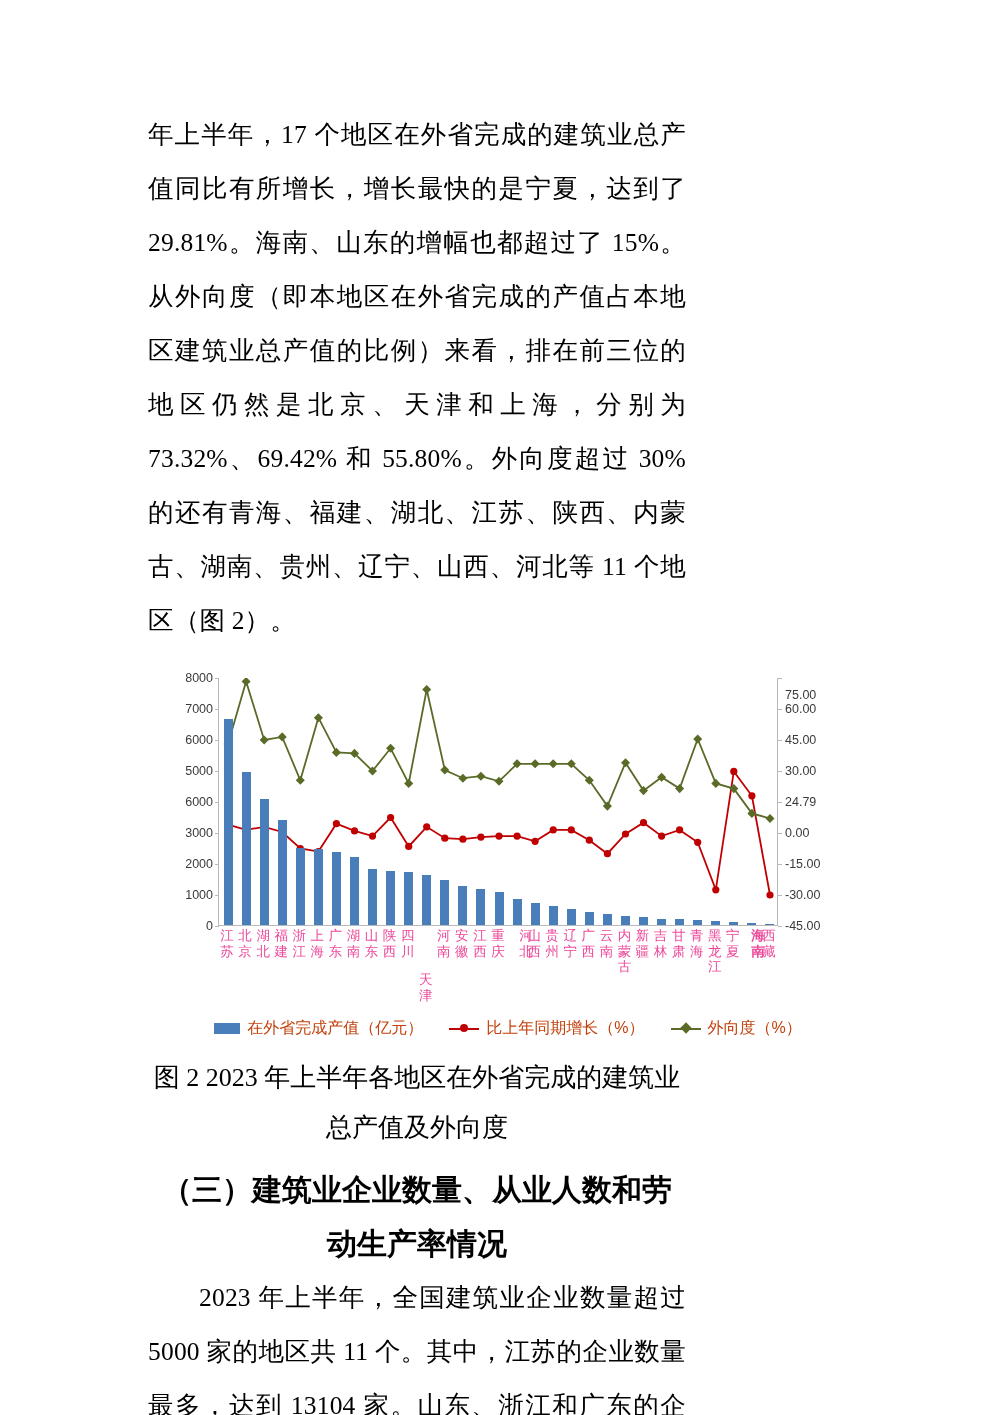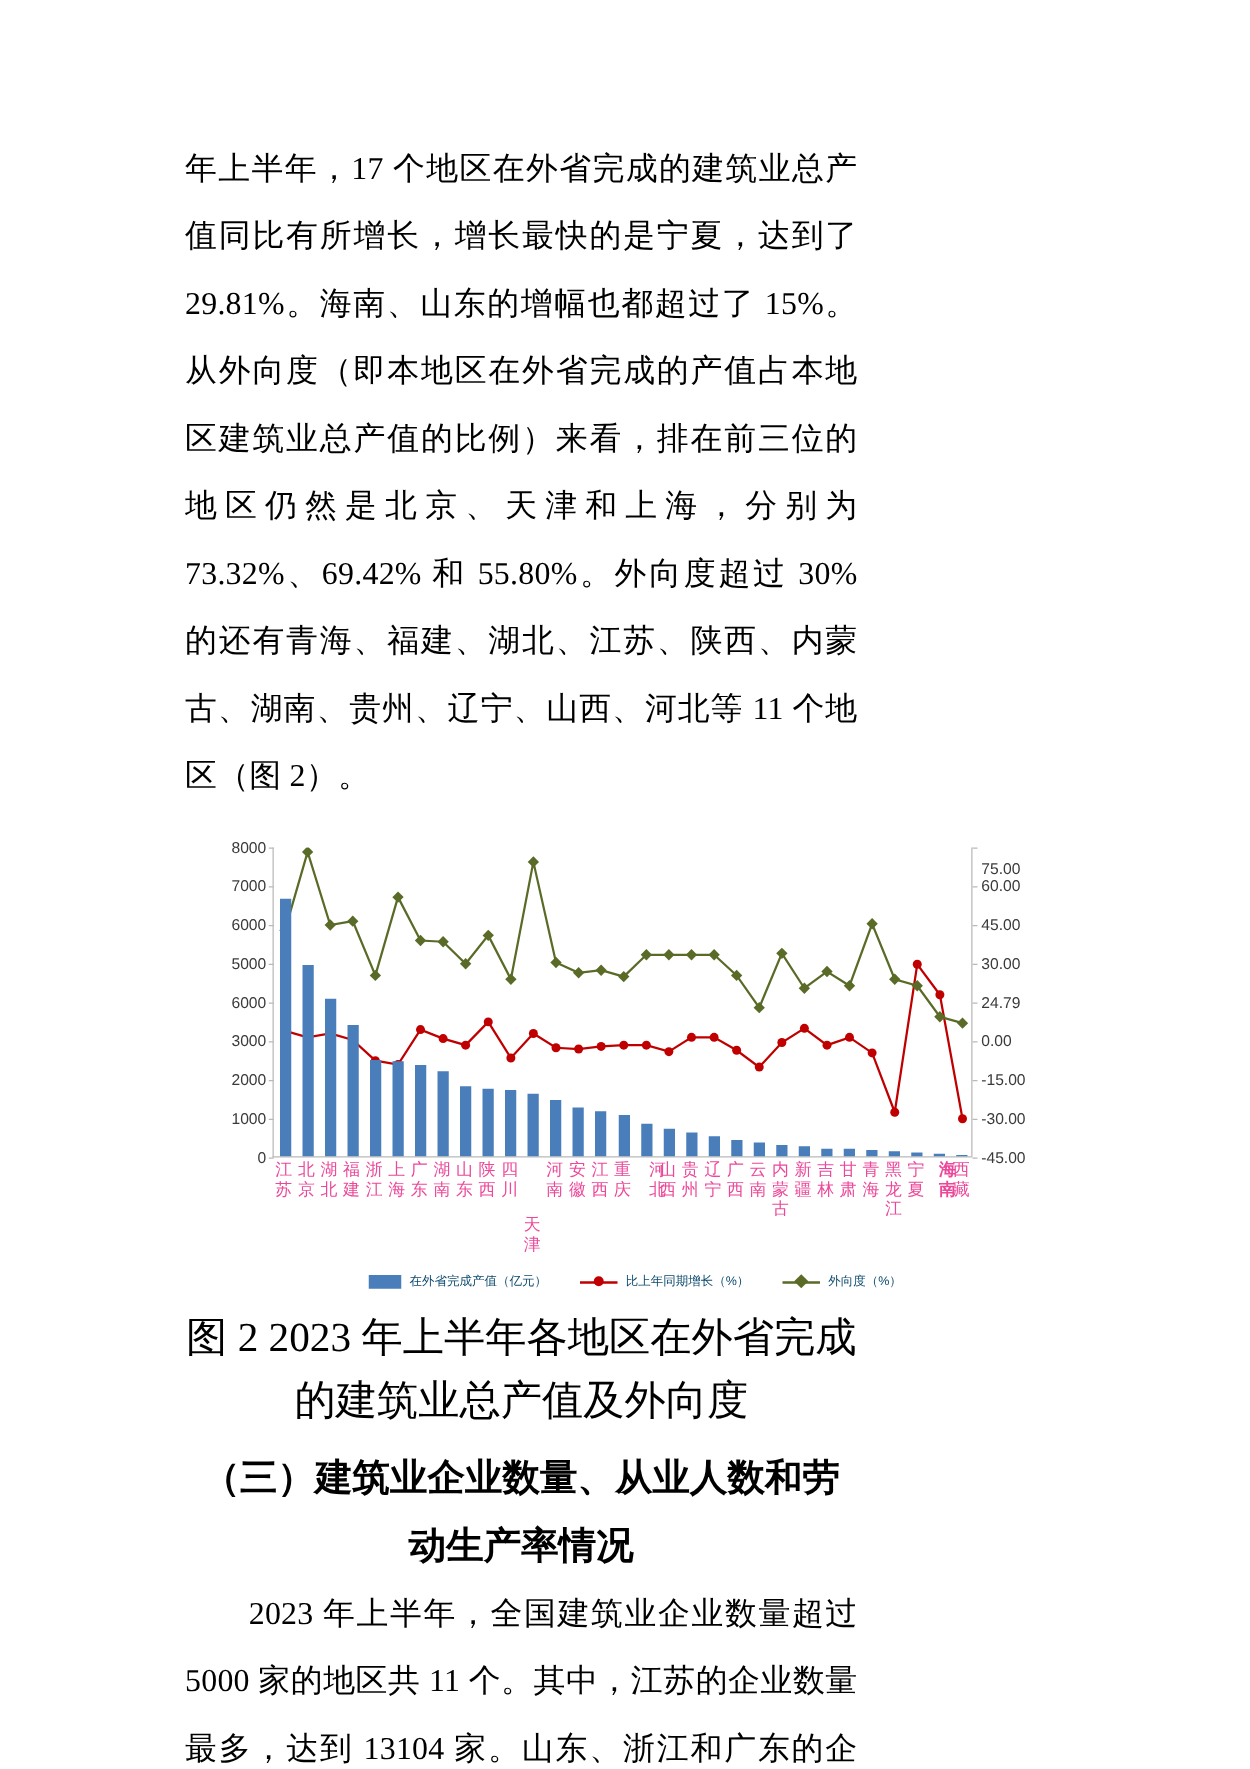--- a/index.html
+++ b/index.html
@@ -113,23 +113,23 @@
     color: #ec4899;
     text-align: center;
     word-break: break-all;
   }
   .legend {
     margin-top: 8px;
     display: flex;
     justify-content: center;
     align-items: center;
     gap: 26px;
-    font-size: 10px;
-    font-family: "Liberation Sans", sans-serif;
-    color: #0c4a6e;
+    font-size: 16px;
+    font-family: "Liberation Sans", sans-serif;
+    color: #c2410c;
   }
   .legend-item { display: flex; align-items: center; gap: 7px; }
   .legend-swatch-bar {
     width: 26px; height: 11px; background: #4a7ebb; display: inline-block;
   }
   .legend-line {
     position: relative;
     width: 30px; height: 11px; display: inline-block;
   }
   .legend-line::before {
@@ -145,21 +145,21 @@
     width: 8px; height: 8px;
     border-radius: 50%;
   }
   .legend-line.red::before { background: #c00000; }
   .legend-line.red::after { background: #c00000; }
   .legend-line.green::before { background: #5a6b28; }
   .legend-line.green::after { background: #5a6b28; border-radius: 0; transform: rotate(45deg); }
 
   .fig-caption {
     margin: 14px 0 0 0;
-    font-size: 33px;
+    font-size: 26px;
     line-height: 50px;
     text-align: center;
   }
   .section-head {
     margin: 10px 0 0 0;
     font-size: 30px;
     line-height: 54px;
     font-weight: bold;
     text-align: center;
     font-family: "Liberation Sans", sans-serif;

